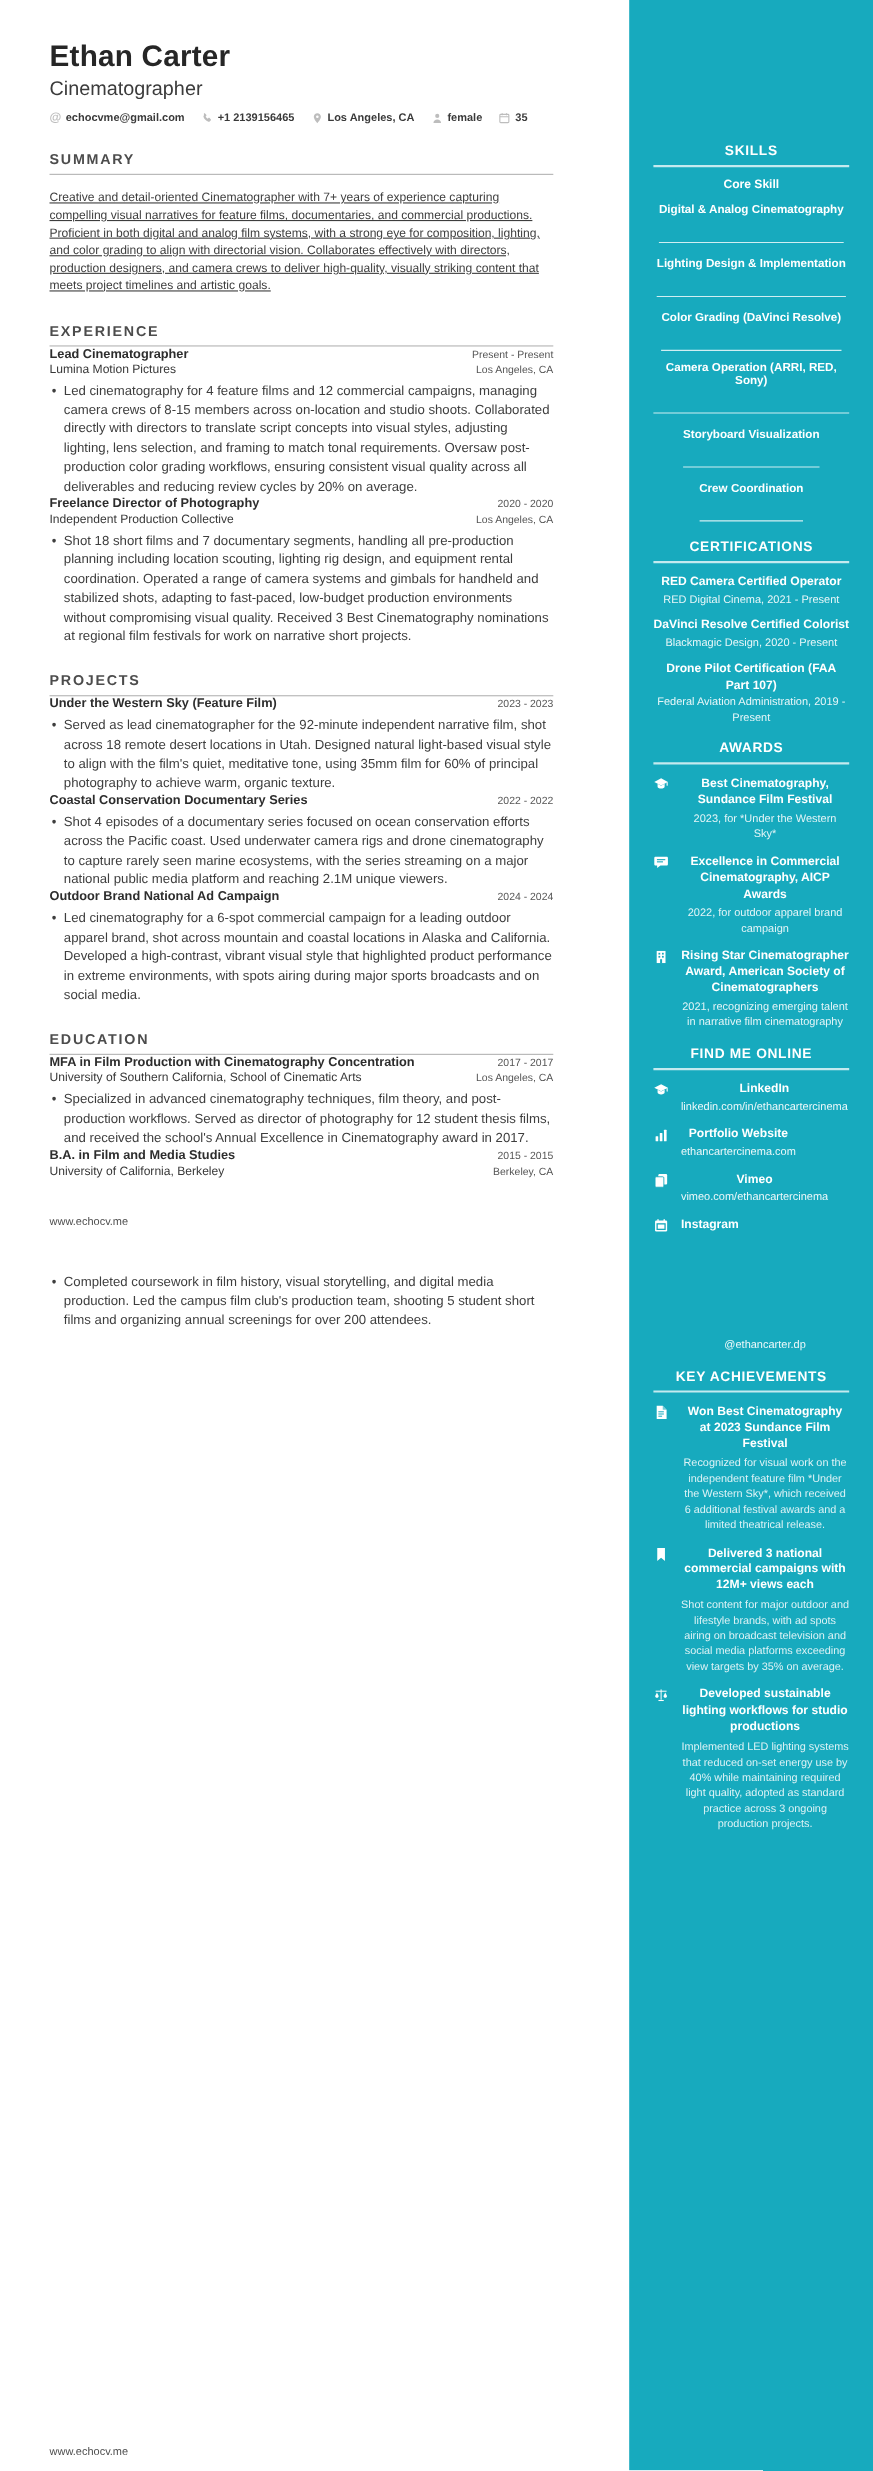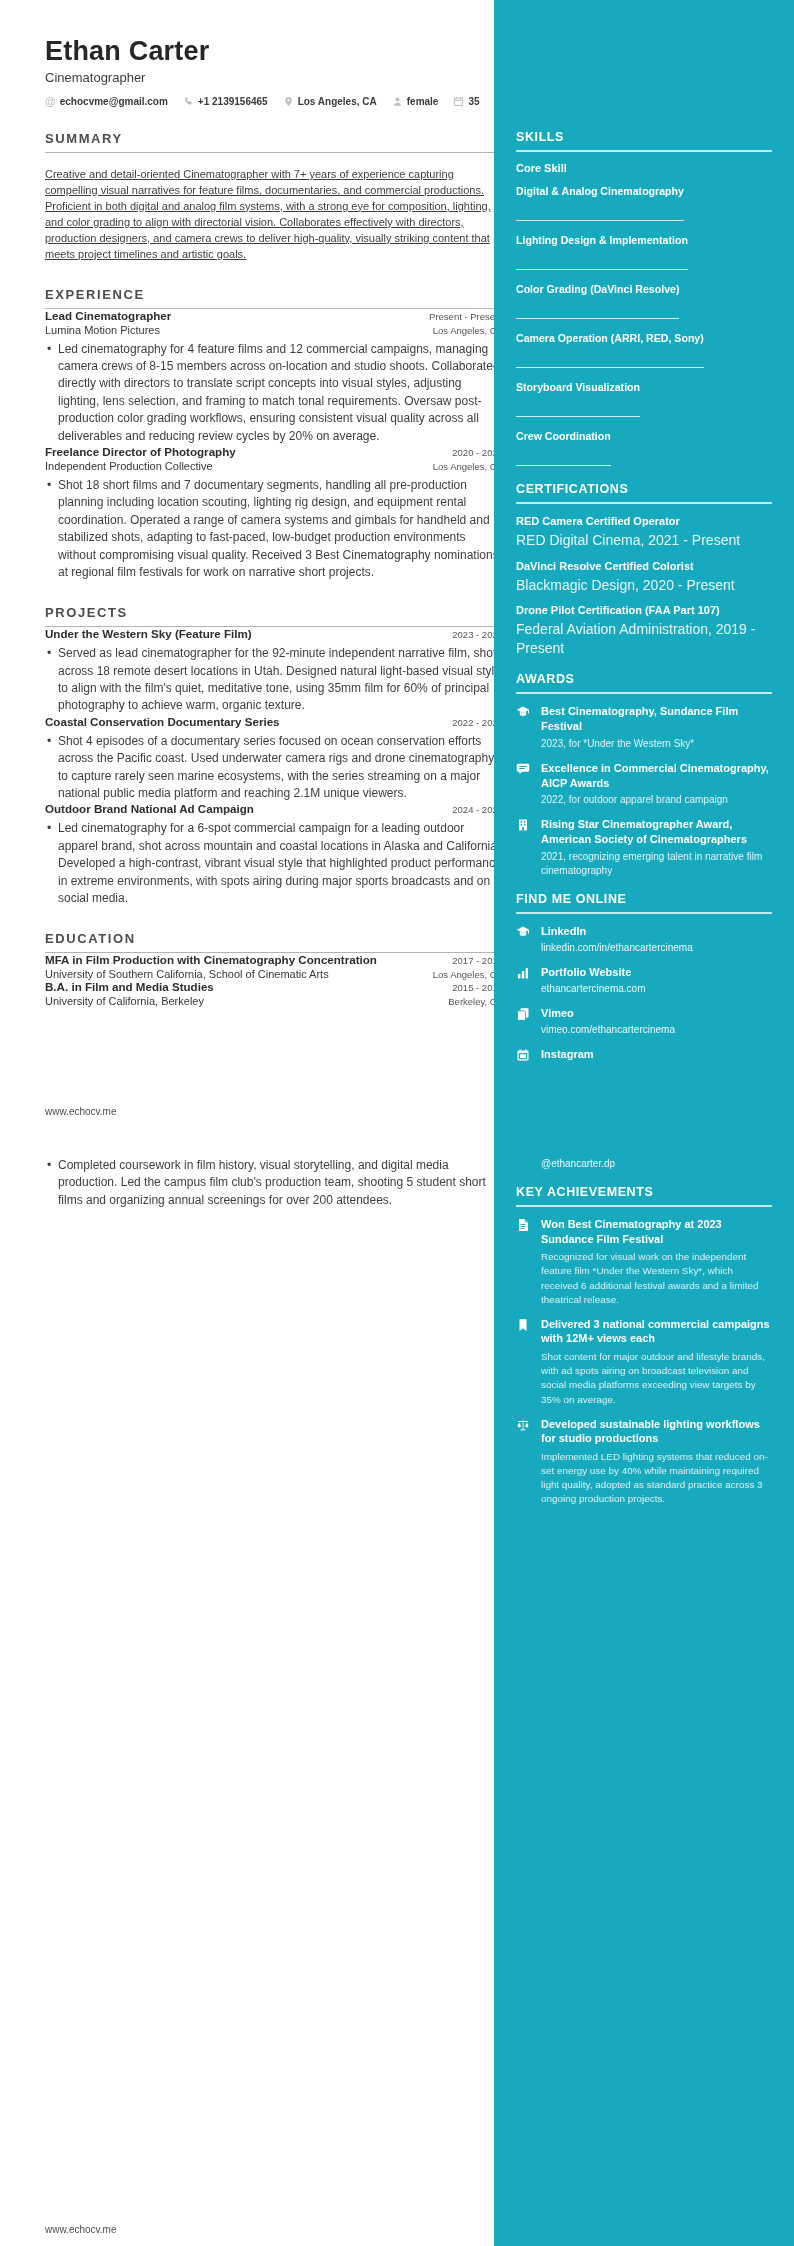--- a/index.html
+++ b/index.html
@@ -2,21 +2,21 @@
 <html><head>
 <meta charset="utf-8">
 <style>
   html,body{margin:0;padding:0;background:#fff;}
   .canvas{position:relative;width:794px;height:2246px;background:#ffffff;overflow:hidden;
           font-family:"Liberation Sans", sans-serif;color:#333;}
 
   
   .left{position:absolute;left:45px;top:0;width:458px;}
   .name{margin-top:36px;font-size:27px;font-weight:800;color:#262626;letter-spacing:.2px;}
-  .role{margin-top:3px;font-size:13px;color:#3c3c3c;}
+  .role{margin-top:3px;font-size:18px;color:#3c3c3c;}
   .contacts{display:flex;align-items:center;gap:15px;margin-top:10px;
             font-size:10px;font-weight:700;color:#3a3a3a;white-space:nowrap;}
   .contact{display:flex;align-items:center;gap:4px;}
   .cicon{color:#bdbdbd;display:inline-flex;align-items:center;}
   .cicon svg{display:block;}
   .at-glyph{font-size:11px;font-weight:700;color:#bdbdbd;}
 
   .sec{margin-top:24px;}
   .sec-h{font-size:13px;font-weight:600;letter-spacing:1.6px;color:#4c4c4c;
          padding-bottom:6px;border-bottom:1.5px solid #b3b3b3;}
@@ -30,33 +30,33 @@
   .bullets{margin:5px 0 0;padding:0;list-style:none;}
   .bullets li{position:relative;padding-left:13px;font-size:12px;line-height:1.45;color:#3e3e3e;}
   .bullets li::before{content:"•";position:absolute;left:2px;color:#3e3e3e;}
 
   .page-footer{position:absolute;left:45px;font-size:10px;color:#4d4d4d;}
   .footer-1{top:1106px;}
   .footer-2{top:2224px;}
   .page2-block{position:absolute;left:45px;top:1152px;width:458px;}
 
   
-  .sidebar{position:absolute;top:0;right:0;width:300px;height:2246px;
-           background:#17aabe;color:#fff;box-sizing:border-box;padding:0 22px;}
+  .sidebar{position:absolute;top:0;right:0;width:222px;height:2246px;
+           background:#17aabe;color:#fff;box-sizing:border-box;padding:0 22px;text-align:center;}
   .sb-sec .sb-h{font-size:12.5px;font-weight:700;letter-spacing:.6px;color:#fff;
         padding-bottom:6px;border-bottom:2px solid rgba(255,255,255,.75);margin-bottom:10px;}
   .sb-skills{margin-top:130px;}
   .sb-group{font-size:11px;font-weight:700;margin-bottom:7px;}
   .skill{margin-bottom:9px;}
   .skill span{display:inline-block;font-size:10.6px;font-weight:700;
               padding-bottom:23px;border-bottom:1.5px solid rgba(255,255,255,.8);}
   .sb-certs{margin-top:16px;}
   .cert{margin-bottom:9px;}
   .cert-t{font-size:11px;font-weight:700;line-height:1.35;}
-  .cert-s{font-size:14px;line-height:1.35;margin-top:2px;color:rgba(255,255,255,.9);}
+  .cert-s{font-size:10px;line-height:1.35;margin-top:2px;color:rgba(255,255,255,.9);}
   .sb-awards{margin-top:14px;}
   .ic-item{display:flex;gap:10px;margin-bottom:10px;}
   .ic-col{flex:none;width:15px;padding-top:1px;}
   .ic-col svg{display:block;}
   .ic-body{min-width:0;}
   .ic-title{font-size:11px;font-weight:700;line-height:1.35;}
   .ic-sub{font-size:10px;line-height:1.4;margin-top:3px;color:rgba(255,255,255,.88);}
   .ic-url{font-size:10px;line-height:1.4;margin-top:2px;color:rgba(255,255,255,.92);
           white-space:nowrap;overflow:hidden;}
   .sb-find{margin-top:14px;}
@@ -192,20 +192,23 @@
 
       <div class="entry">
         <div class="row">
           <span class="etitle">MFA in Film Production with Cinematography Concentration</span>
           <span class="emeta">2017 - 2017</span>
         </div>
         <div class="row">
           <span class="ecompany">University of Southern California, School of Cinematic Arts</span>
           <span class="emeta">Los Angeles, CA</span>
         </div>
+        <ul class="bullets">
+            <li>Specialized in advanced cinematography techniques, film theory, and post-production workflows. Served as director of photography for 12 student thesis films, and received the school's Annual Excellence in Cinematography award in 2017.</li>
+          </ul>
       </div>
 
       <div class="entry">
         <div class="row">
           <span class="etitle">B.A. in Film and Media Studies</span>
           <span class="emeta">2015 - 2015</span>
         </div>
         <div class="row">
           <span class="ecompany">University of California, Berkeley</span>
           <span class="emeta">Berkeley, CA</span>

